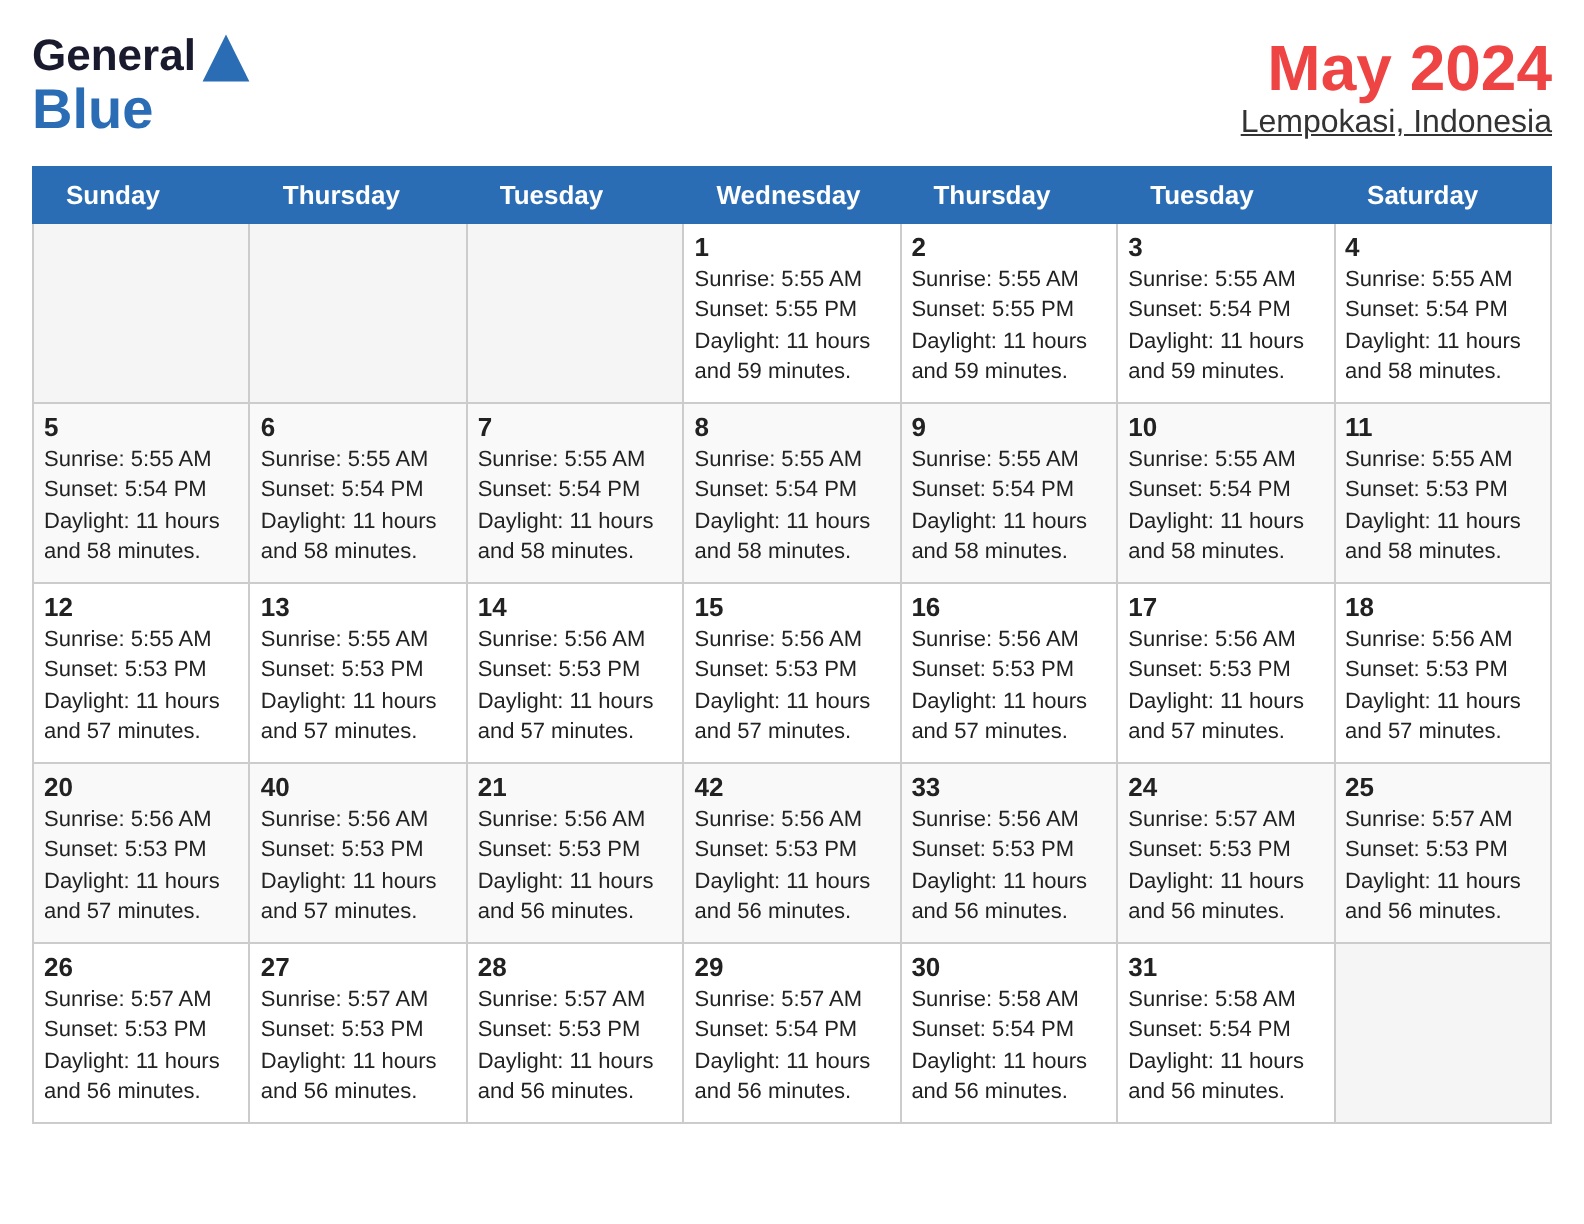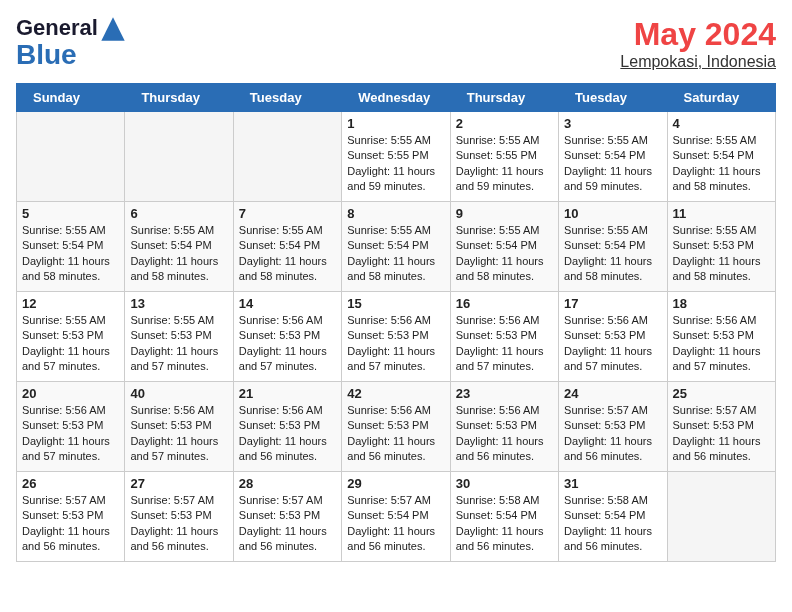--- a/index.html
+++ b/index.html
@@ -199,21 +199,21 @@
         </td>
         <td>
           <div class="day-num">21</div>
           <div class="cell-text">Sunrise: 5:56 AM<br>Sunset: 5:53 PM<br>Daylight: 11 hours and 56 minutes.</div>
         </td>
         <td>
           <div class="day-num">42</div>
           <div class="cell-text">Sunrise: 5:56 AM<br>Sunset: 5:53 PM<br>Daylight: 11 hours and 56 minutes.</div>
         </td>
         <td>
-          <div class="day-num">23</div>
+          <div class="day-num">33</div>
           <div class="cell-text">Sunrise: 5:56 AM<br>Sunset: 5:53 PM<br>Daylight: 11 hours and 56 minutes.</div>
         </td>
         <td>
           <div class="day-num">24</div>
           <div class="cell-text">Sunrise: 5:57 AM<br>Sunset: 5:53 PM<br>Daylight: 11 hours and 56 minutes.</div>
         </td>
         <td>
           <div class="day-num">25</div>
           <div class="cell-text">Sunrise: 5:57 AM<br>Sunset: 5:53 PM<br>Daylight: 11 hours and 56 minutes.</div>
         </td>

